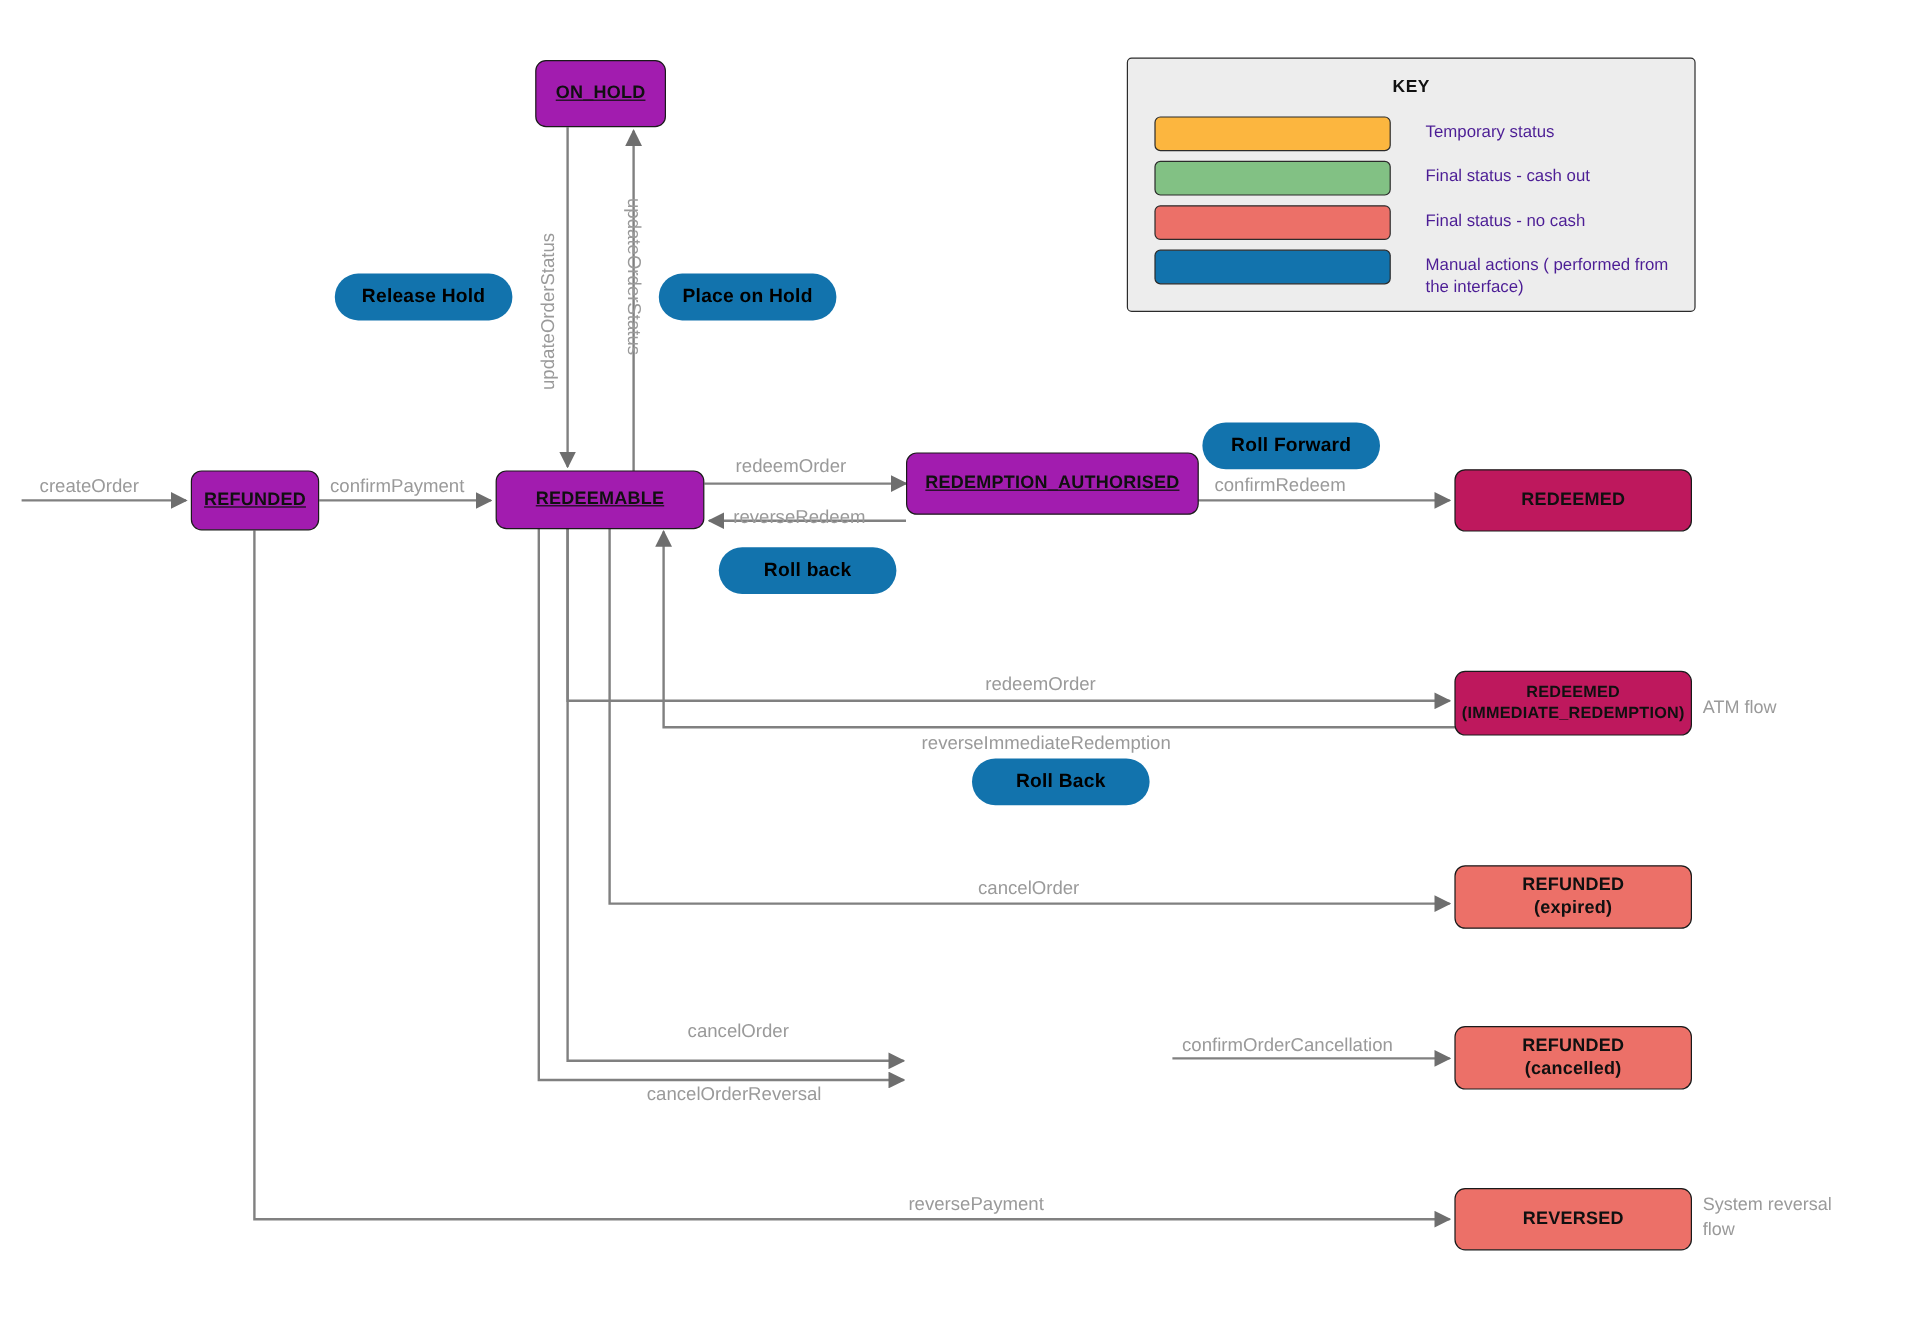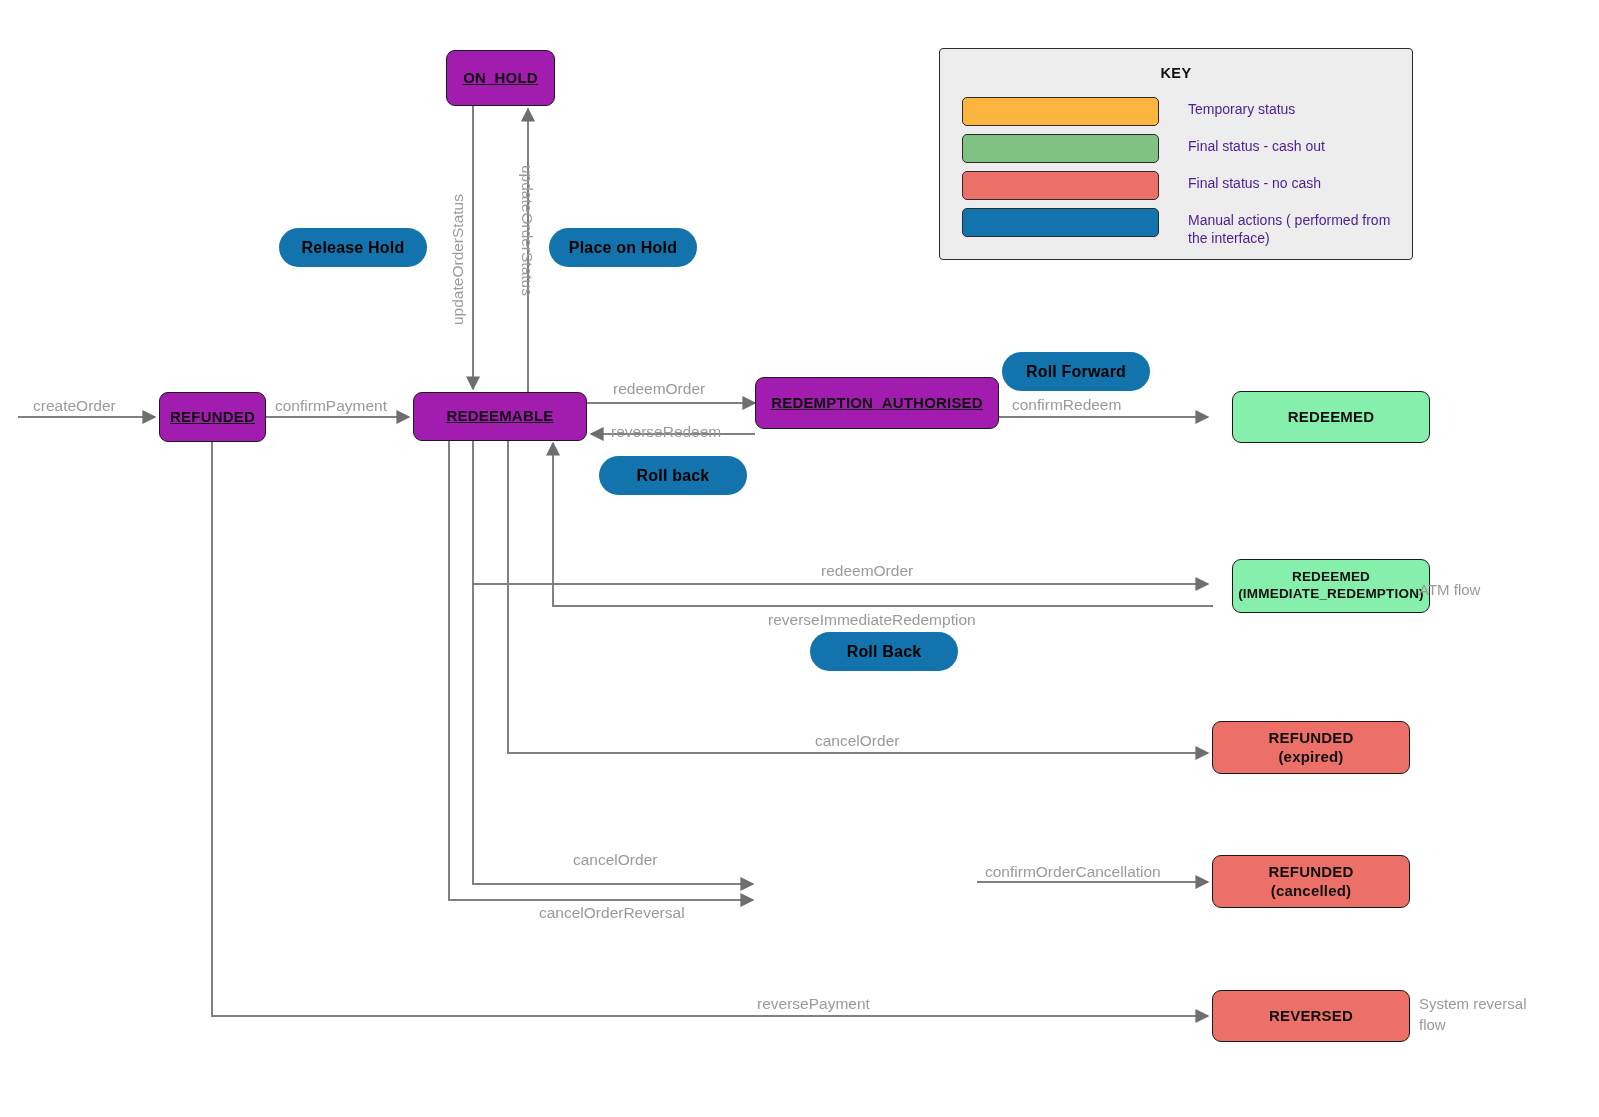--- a/index.html
+++ b/index.html
@@ -35,21 +35,21 @@
     align-items: center;
     justify-content: center;
     text-align: center;
     font-weight: bold;
     font-size: 15px;
     color: #101010;
     line-height: 1.25;
     letter-spacing: 0.2px;
   }
   .node.temp   { background: #a21caf; text-decoration: underline; }
-  .node.cashout{ background: #86efac; margin-left: 20px; }
+  .node.cashout{ background: #be185d; }
   .node.nocash { background: #ec7068; }
 
   .pill {
     position: absolute;
     box-sizing: border-box;
     background: #1273ad;
     color: #000000;
     border-radius: 22px;
     display: flex;
     align-items: center;

